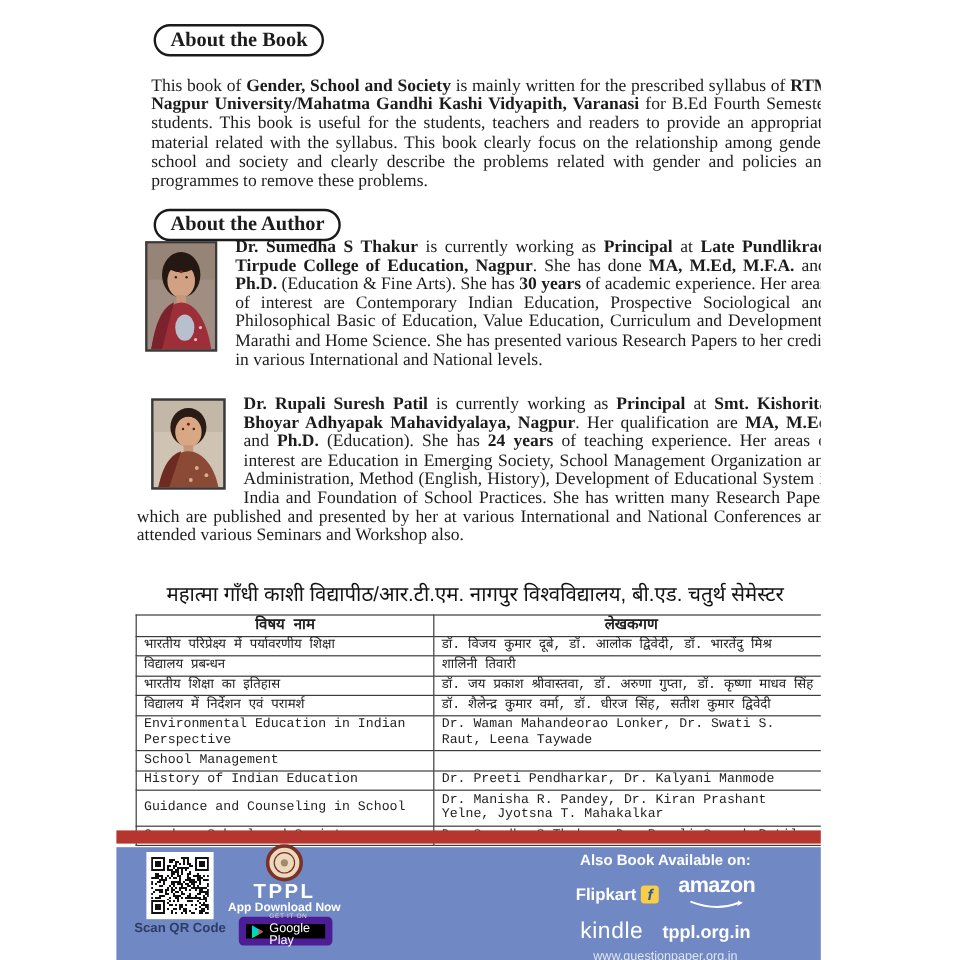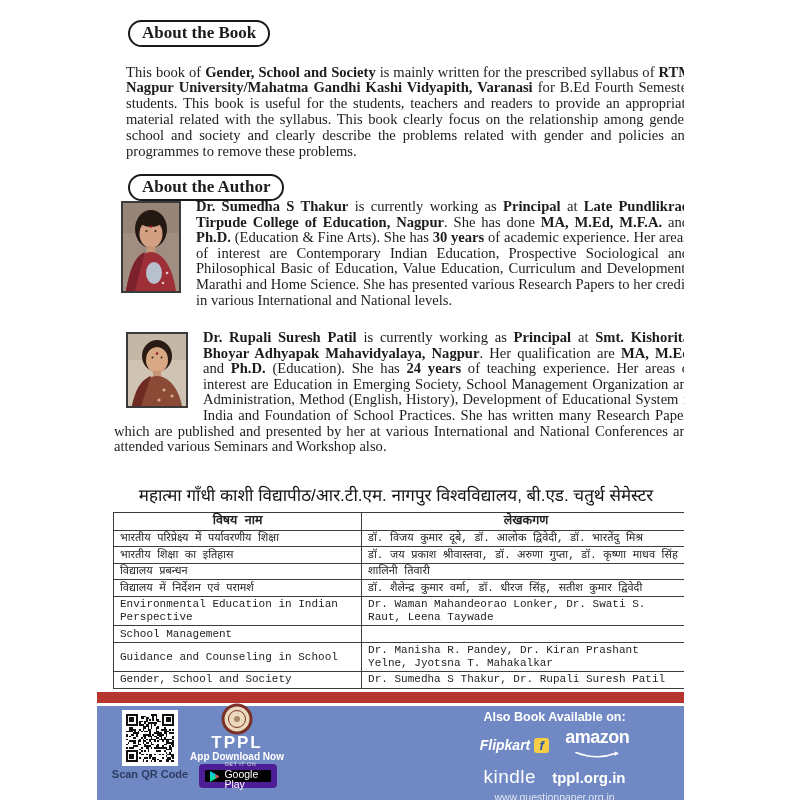--- a/index.html
+++ b/index.html
@@ -45,21 +45,21 @@
   .play-badge{position:absolute;left:102px;top:58px;width:78px;height:24px;background:#000;
     border:6px solid #4c1d95;border-radius:4px;display:flex;align-items:center;padding:0 5px;box-sizing:border-box;}
   .play-txt{margin-left:5px;line-height:1;}
   .play-txt .get{font-size:5.5px;letter-spacing:.5px;color:#d8d8d8;display:block;}
   .play-txt .gp{font-size:10.5px;color:#fff;display:block;margin-top:1px;}
 
   .right-col{position:absolute;left:335px;top:4px;width:245px;text-align:center;}
   .avail{font-size:12.5px;font-weight:bold;}
   .store-row{display:flex;justify-content:center;align-items:center;gap:16px;margin-top:4px;}
   .flipkart-wrap{display:flex;align-items:center;gap:4px;}
-  .flipkart-txt{font-style:italic;font-weight:bold;font-size:14px;}
+  .flipkart-txt{font-weight:bold;font-size:14px;}
   .flipkart-ico{width:15px;height:15px;background:#f8ce46;border-radius:3px;color:#2957a4;
     font-weight:bold;font-style:italic;font-size:13px;line-height:15px;text-align:center;}
   .amazon-wrap{line-height:1;}
   .amazon-txt{font-weight:bold;font-size:18px;letter-spacing:-.5px;display:block;text-align:right;}
   .kindle-txt{font-size:19px;letter-spacing:.5px;}
   .tpplsite-txt{font-size:15px;font-weight:bold;text-align:right;}
   .site-url{margin-top:3px;font-size:10.5px;color:rgba(255,255,255,.78);}
 </style>
 </head>
 <body>
@@ -124,38 +124,42 @@
         <th>विषय नाम</th>
         <th>लेखकगण</th>
       </tr>
     </thead>
     <tbody>
         <tr>
           <td>भारतीय परिप्रेक्ष्य में पर्यावरणीय शिक्षा</td>
           <td>डॉ. विजय कुमार दूबे, डॉ. आलोक द्विवेदी, डॉ. भारतेंदु मिश्र</td>
         </tr>
         <tr>
+          <td>विद्यालय प्रबन्धन</td>
+          <td>शालिनी तिवारी</td>
+        </tr>
+        <tr>
           <td>भारतीय शिक्षा का इतिहास</td>
           <td>डॉ. जय प्रकाश श्रीवास्तवा, डॉ. अरुणा गुप्ता, डॉ. कृष्णा माधव सिंह</td>
         </tr>
         <tr>
-          <td>विद्यालय प्रबन्धन</td>
-          <td>शालिनी तिवारी</td>
-        </tr>
-        <tr>
           <td>विद्यालय में निर्देशन एवं परामर्श</td>
           <td>डॉ. शैलेन्द्र कुमार वर्मा, डॉ. धीरज सिंह, सतीश कुमार द्विवेदी</td>
         </tr>
         <tr>
           <td>Environmental Education in Indian Perspective</td>
           <td>Dr. Waman Mahandeorao Lonker, Dr. Swati S. Raut, Leena Taywade</td>
         </tr>
         <tr>
           <td>School Management</td>
           <td></td>
+        </tr>
+        <tr>
+          <td>History of Indian Education</td>
+          <td>Dr. Preeti Pendharkar, Dr. Kalyani Manmode</td>
         </tr>
         <tr>
           <td>Guidance and Counseling in School</td>
           <td>Dr. Manisha R. Pandey, Dr. Kiran Prashant Yelne, Jyotsna T. Mahakalkar</td>
         </tr>
         <tr>
           <td>Gender, School and Society</td>
           <td>Dr. Sumedha S Thakur, Dr. Rupali Suresh Patil</td>
         </tr>
       </tbody>

